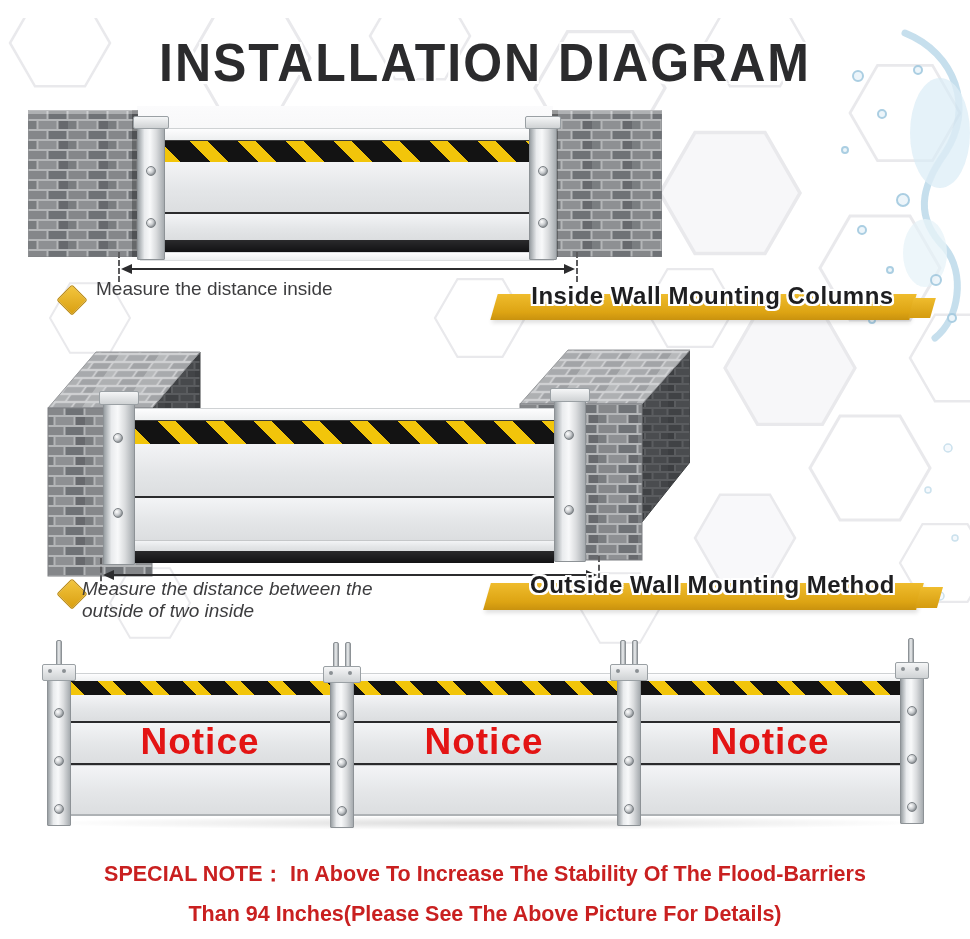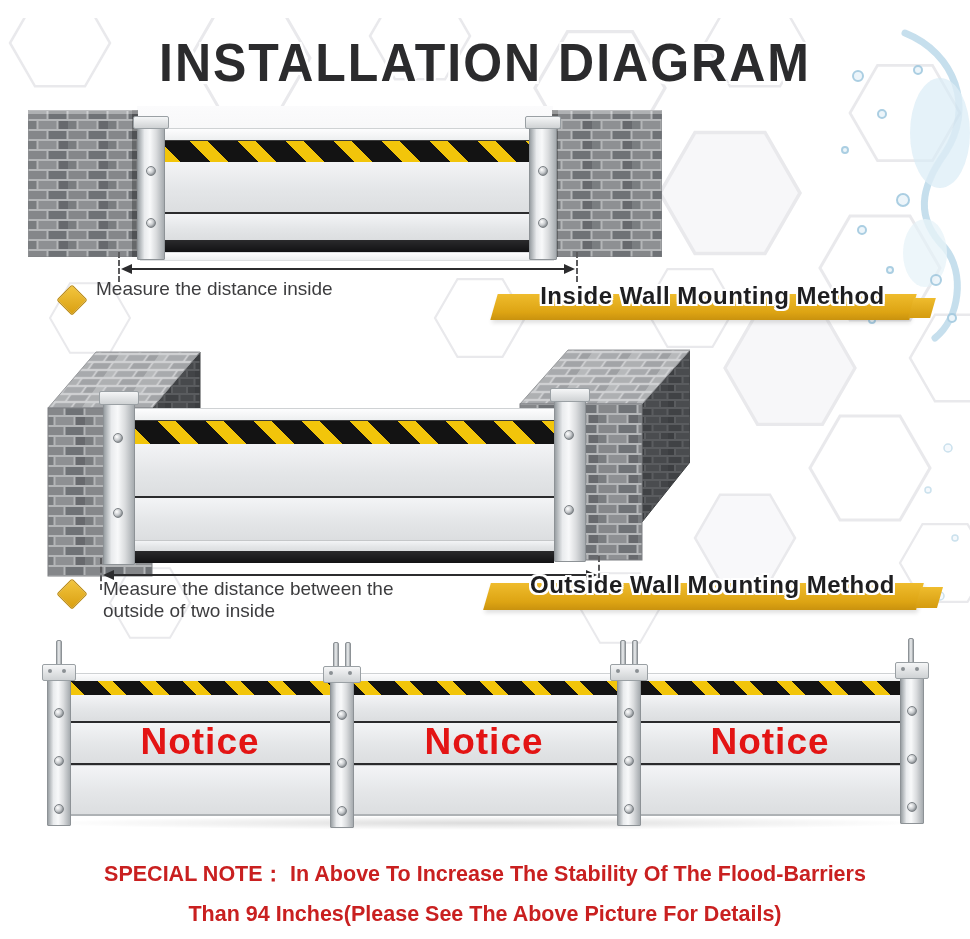--- a/index.html
+++ b/index.html
@@ -195,21 +195,21 @@
   <div class="abs ah ah-r" style="left:564px;top:246px;"></div>
 
   <div class="abs diamond" style="left:61px;top:271px;"></div>
   <div class="abs cap-text" style="left:96px;top:260px;width:330px;">
     <span style="display:block;">Measure the distance inside</span>
   </div>
 
   <div class="abs banner" style="left:494px;top:264px;width:437px;height:38px;">
     <div class="bg"></div>
     <div class="tip"></div>
-    <span class="label">Inside Wall Mounting Method</span>
+    <span class="label">Inside Wall Mounting Columns</span>
   </div>
 
   <svg class="abs" style="left:45px;top:328px;z-index:3;" width="160" height="232">
     <polygon points="107,62 155,6 155,120 107,178" fill="url(#brickSide)" stroke="#3a3c3f"></polygon>
     <polygon points="3,62 51,6 155,6 107,62" fill="url(#brickTop)" stroke="#97999c"></polygon>
     <rect x="3" y="62" width="104" height="168" fill="url(#brickFront)" stroke="#7c7f82"></rect>
   </svg>
   <svg class="abs" style="left:518px;top:326px;z-index:3;" width="172" height="228">
     <polygon points="124,60 172,6 172,118 124,178" fill="url(#brickSide)" stroke="#3a3c3f"></polygon>
     <polygon points="2,60 50,6 172,6 124,60" fill="url(#brickTop)" stroke="#97999c"></polygon>
@@ -232,21 +232,21 @@
   <div class="abs screw" style="left:564px;top:412px;"></div>
   <div class="abs screw" style="left:564px;top:487px;"></div>
 
   <div class="abs dash-v" style="left:100px;top:540px;height:32px;"></div>
   <div class="abs dash-v" style="left:598px;top:538px;height:32px;"></div>
   <div class="abs mline" style="left:108px;top:556px;width:484px;"></div>
   <div class="abs ah ah-l" style="left:103px;top:552px;"></div>
   <div class="abs ah ah-r" style="left:586px;top:552px;"></div>
 
   <div class="abs diamond" style="left:61px;top:565px;"></div>
-  <div class="abs cap-text" style="left:103px;top:560px;width:360px;">
+  <div class="abs cap-text" style="left:82px;top:560px;width:360px;font-style:italic;">
     <span style="display:block;">Measure the distance between the</span>
     <span style="display:block;">outside of two inside</span>
   </div>
 
   <div class="abs banner" style="left:487px;top:553px;width:451px;height:39px;text-decoration:underline;">
     <div class="bg"></div>
     <div class="tip"></div>
     <span class="label">Outside Wall Mounting Method</span>
   </div>
 

